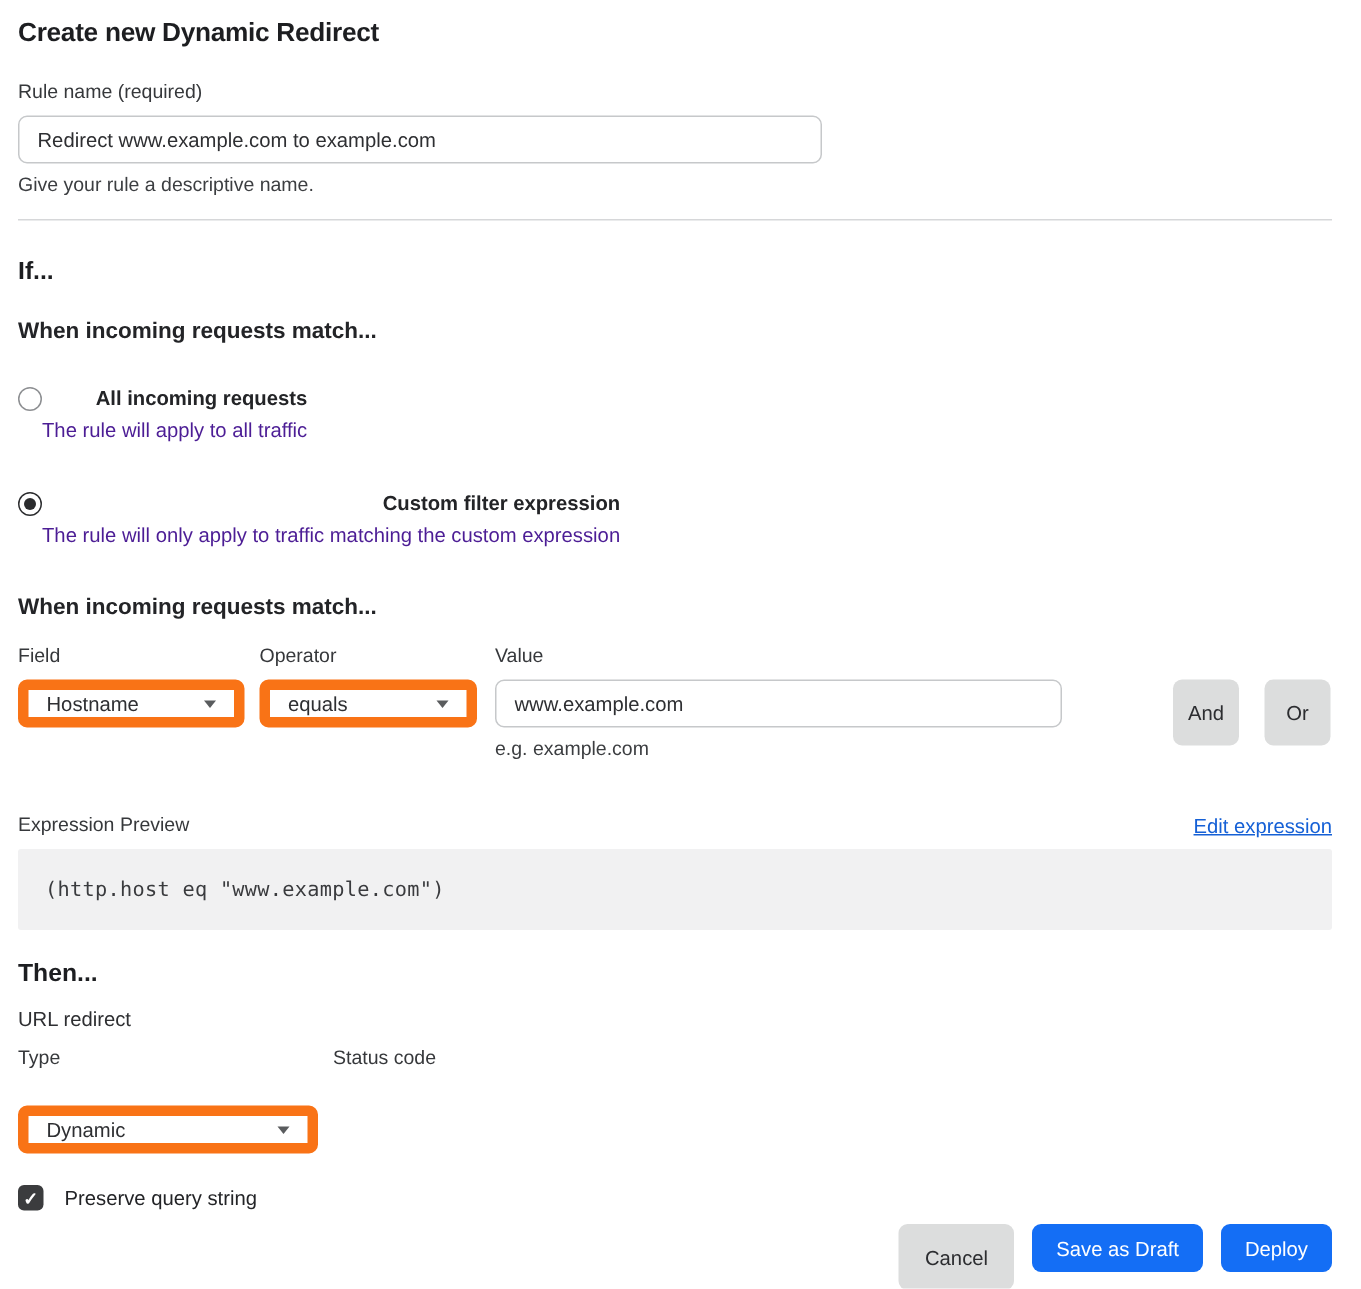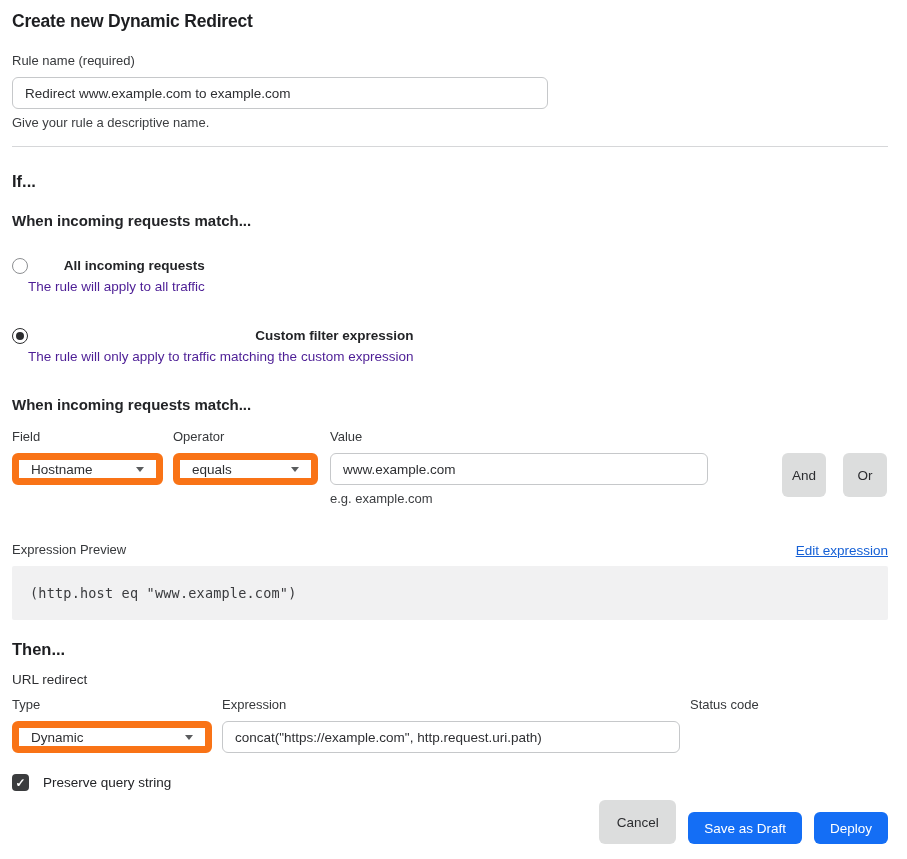--- a/index.html
+++ b/index.html
@@ -200,21 +200,21 @@
     font-size: 12px;
     font-weight: 700;
     line-height: 1;
   }
   .checkbox-label { font-size: 13.5px; color: #232427; cursor: pointer; }
   
   .footer-row {
     margin-top: 9px;
     display: flex;
     justify-content: flex-end;
-    align-items: flex-end;
+    align-items: flex-start;
     gap: 12px;
   }
   .cancel-btn { width: 77px; }
   .blue-btn {
     height: 32px;
     border: none;
     border-radius: 6px;
     background: #146ef5;
     color: #ffffff;
     font-size: 13.5px;
@@ -288,31 +288,27 @@
     <a class="edit-link">Edit expression</a>
   </div>
   <div class="code-block">
     <span class="code-text">(http.host eq "www.example.com")</span>
   </div>
 
   <h2 class="section-heading then-heading">Then...</h2>
   <div class="url-redirect-label">URL redirect</div>
 
   <div class="controls-row action-row">
-    <div class="control-col" style="width:200px;">
+    <div class="control-col" style="width:200px;gap:16px;">
       <span class="field-label">Type</span>
       <div class="select">
         <span>Dynamic</span>
         <span class="caret"></span>
       </div>
     </div>
-    <div class="control-col" style="width:458px; margin-left:10px;">
-      <span class="field-label">Expression</span>
-      <input class="text-input" type="text" style="width: 458px;" value="concat(&quot;https://example.com&quot;, http.request.uri.path)">
-    </div>
     <div class="control-col" style="width:198px; margin-left:10px;">
       <span class="field-label">Status code</span>
     </div>
   </div>
 
   <div class="checkbox-row">
     <span class="checkbox">
       <span class="check">✓</span>
     </span>
     <span class="checkbox-label">Preserve query string</span>

